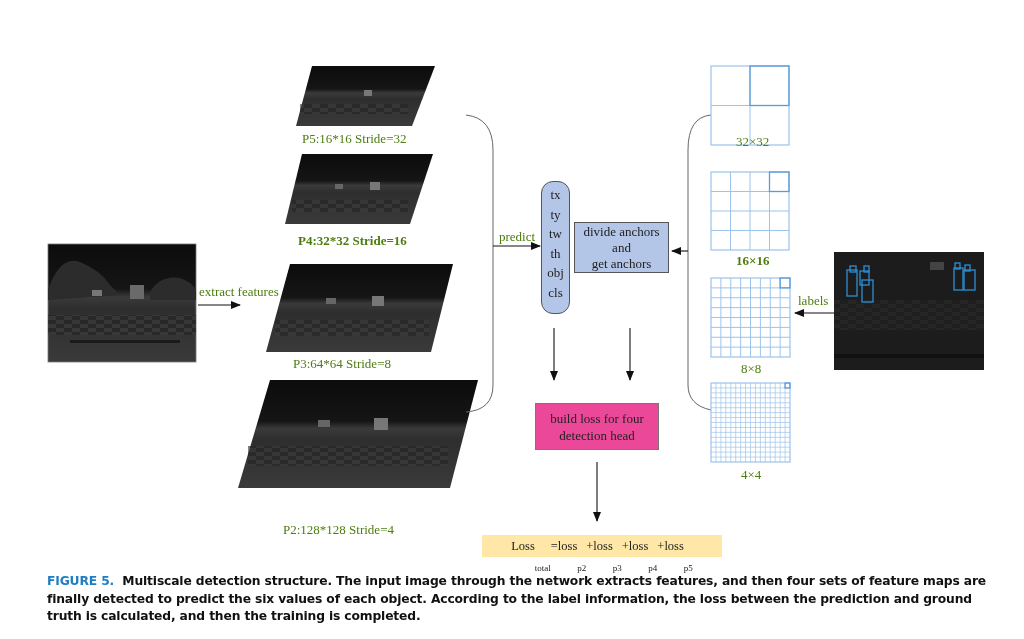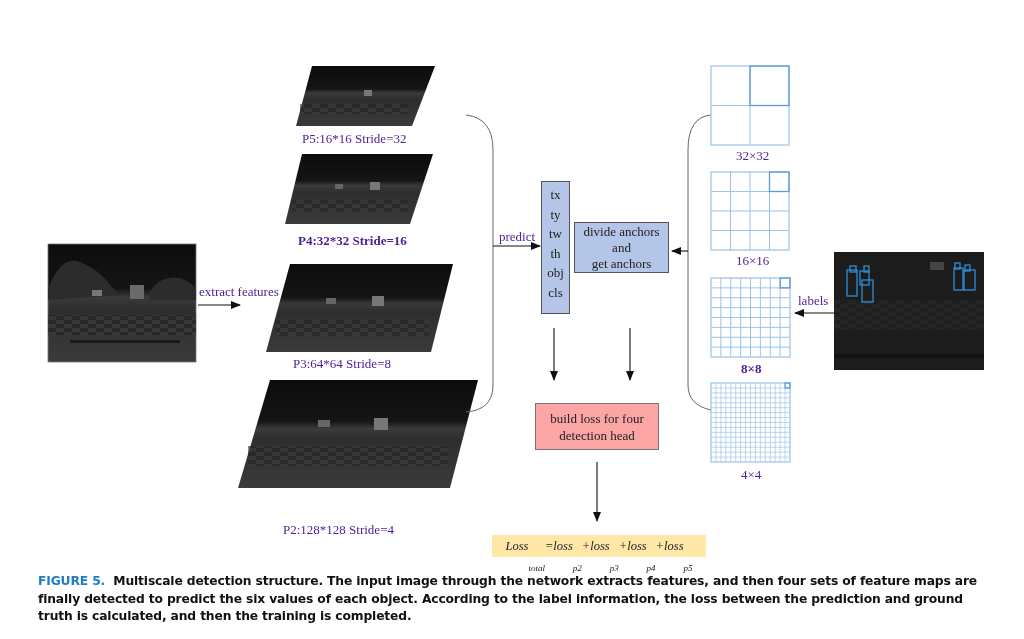--- a/index.html
+++ b/index.html
@@ -1,20 +1,20 @@
 <!DOCTYPE html>
 <html><head>
 <meta charset="utf-8">
 <style>
   html, body { margin:0; padding:0; background:#ffffff; }
   body { width:1024px; height:639px; position:relative; overflow:hidden; font-family:"Liberation Serif", serif; color:#222; }
   .abs { position:absolute; }
-  .lbl { font-family:"Liberation Serif", serif; font-size:13px; color:#4c1d95; white-space:nowrap; }
+  .lbl { font-family:"Liberation Serif", serif; font-size:13px; color:#4d7c0f; white-space:nowrap; }
   .box-blue { background:#b4c6e7; border:1px solid #555; box-sizing:border-box; }
-  .box-yellow { background:#fca5a5; border:1px solid #777; box-sizing:border-box; }
+  .box-yellow { background:#ec4899; border:1px solid #777; box-sizing:border-box; }
   .pred-col { display:flex; flex-direction:column; align-items:center; padding-top:3px; }
   .pred-col span { font-size:13px; line-height:19.5px; }
   .divide { display:flex; flex-direction:column; align-items:center; justify-content:center; font-size:13px; line-height:16px; text-align:center; }
   .loss-box { display:flex; flex-direction:column; align-items:center; justify-content:center; font-size:13px; line-height:17px; text-align:center; }
   .formula { background:#ffe7a8; font-size:12.5px; display:flex; align-items:center; justify-content:center; }
   .formula sub { font-size:9px; vertical-align:-2px;margin-top:44px; }
   .caption { font-family:"DejaVu Sans", sans-serif; font-weight:bold; font-size:12.3px; line-height:17.5px; color:#111; letter-spacing:-0.15px; }
   .caption .fig { color:#1f7ec2; }
 </style>
 </head>
@@ -176,55 +176,55 @@
   <line x1="834" y1="313" x2="795" y2="313" stroke="#111" stroke-width="1.1" marker-end="url(#ah)"></line>
 </svg>
 
 <div class="abs lbl" style="left:199px;top:284px;">extract features</div>
 <div class="abs lbl" style="left:302px;top:131px;">P5:16*16  Stride=32</div>
 <div class="abs lbl" style="left:298px;top:233px;font-weight:bold;">P4:32*32 Stride=16</div>
 <div class="abs lbl" style="left:293px;top:356px;">P3:64*64 Stride=8</div>
 <div class="abs lbl" style="left:283px;top:492px;margin-top:30px;">P2:128*128 Stride=4</div>
 <div class="abs lbl" style="left:499px;top:229px;">predict</div>
 
-<div class="abs box-blue pred-col" style="left:541px;top:181px;width:29px;height:133px;">
+<div class="abs box-blue pred-col" style="left:541px;top:181px;width:29px;height:133px;border-radius:12px;">
   <span>tx</span>
   <span>ty</span>
   <span>tw</span>
   <span>th</span>
   <span>obj</span>
   <span>cls</span>
 </div>
 
 <div class="abs box-blue divide" style="left:574px;top:222px;width:95px;height:51px;">
   <span>divide anchors</span>
   <span>and</span>
   <span>get anchors</span>
 </div>
 
 <div class="abs box-yellow loss-box" style="left:535px;top:403px;width:124px;height:47px;">
   <span>build loss for four</span>
   <span>detection head</span>
 </div>
 
-<div class="abs formula" style="left:492px;top:535px;width:214px;height:22px;font-style:italic;">
+<div class="abs formula" style="left:482px;top:535px;width:240px;height:22px;">
   <span>Loss</span>
     <sub>total</sub>
     <span>=loss</span>
     <sub>p2</sub>
     <span>+loss</span>
     <sub>p3</sub>
     <span>+loss</span>
     <sub>p4</sub>
     <span>+loss</span>
     <sub>p5</sub>
 </div>
 
-<div class="abs lbl" style="left:736px;top:148px;text-align:right;">32×32</div>
-<div class="abs lbl" style="left:736px;top:253px;">16×16</div>
-<div class="abs lbl" style="left:741px;top:361px;font-weight:bold;">8×8</div>
+<div class="abs lbl" style="left:736px;top:134px;text-align:right;">32×32</div>
+<div class="abs lbl" style="left:736px;top:253px;font-weight:bold;">16×16</div>
+<div class="abs lbl" style="left:741px;top:361px;">8×8</div>
 <div class="abs lbl" style="left:741px;top:467px;">4×4</div>
 <div class="abs lbl" style="left:798px;top:293px;">labels</div>
 
-<div class="abs caption" style="left:38px;top:573px;width:960px;">
+<div class="abs caption" style="left:47px;top:573px;width:960px;">
   <span class="fig">FIGURE 5.</span>&nbsp;
   <span>Multiscale detection structure. The input image through the network extracts features, and then four sets of feature maps are finally detected to predict the six values of each object. According to the label information, the loss between the prediction and ground truth is calculated, and then the training is completed.</span>
 </div>
 
 </body></html>

